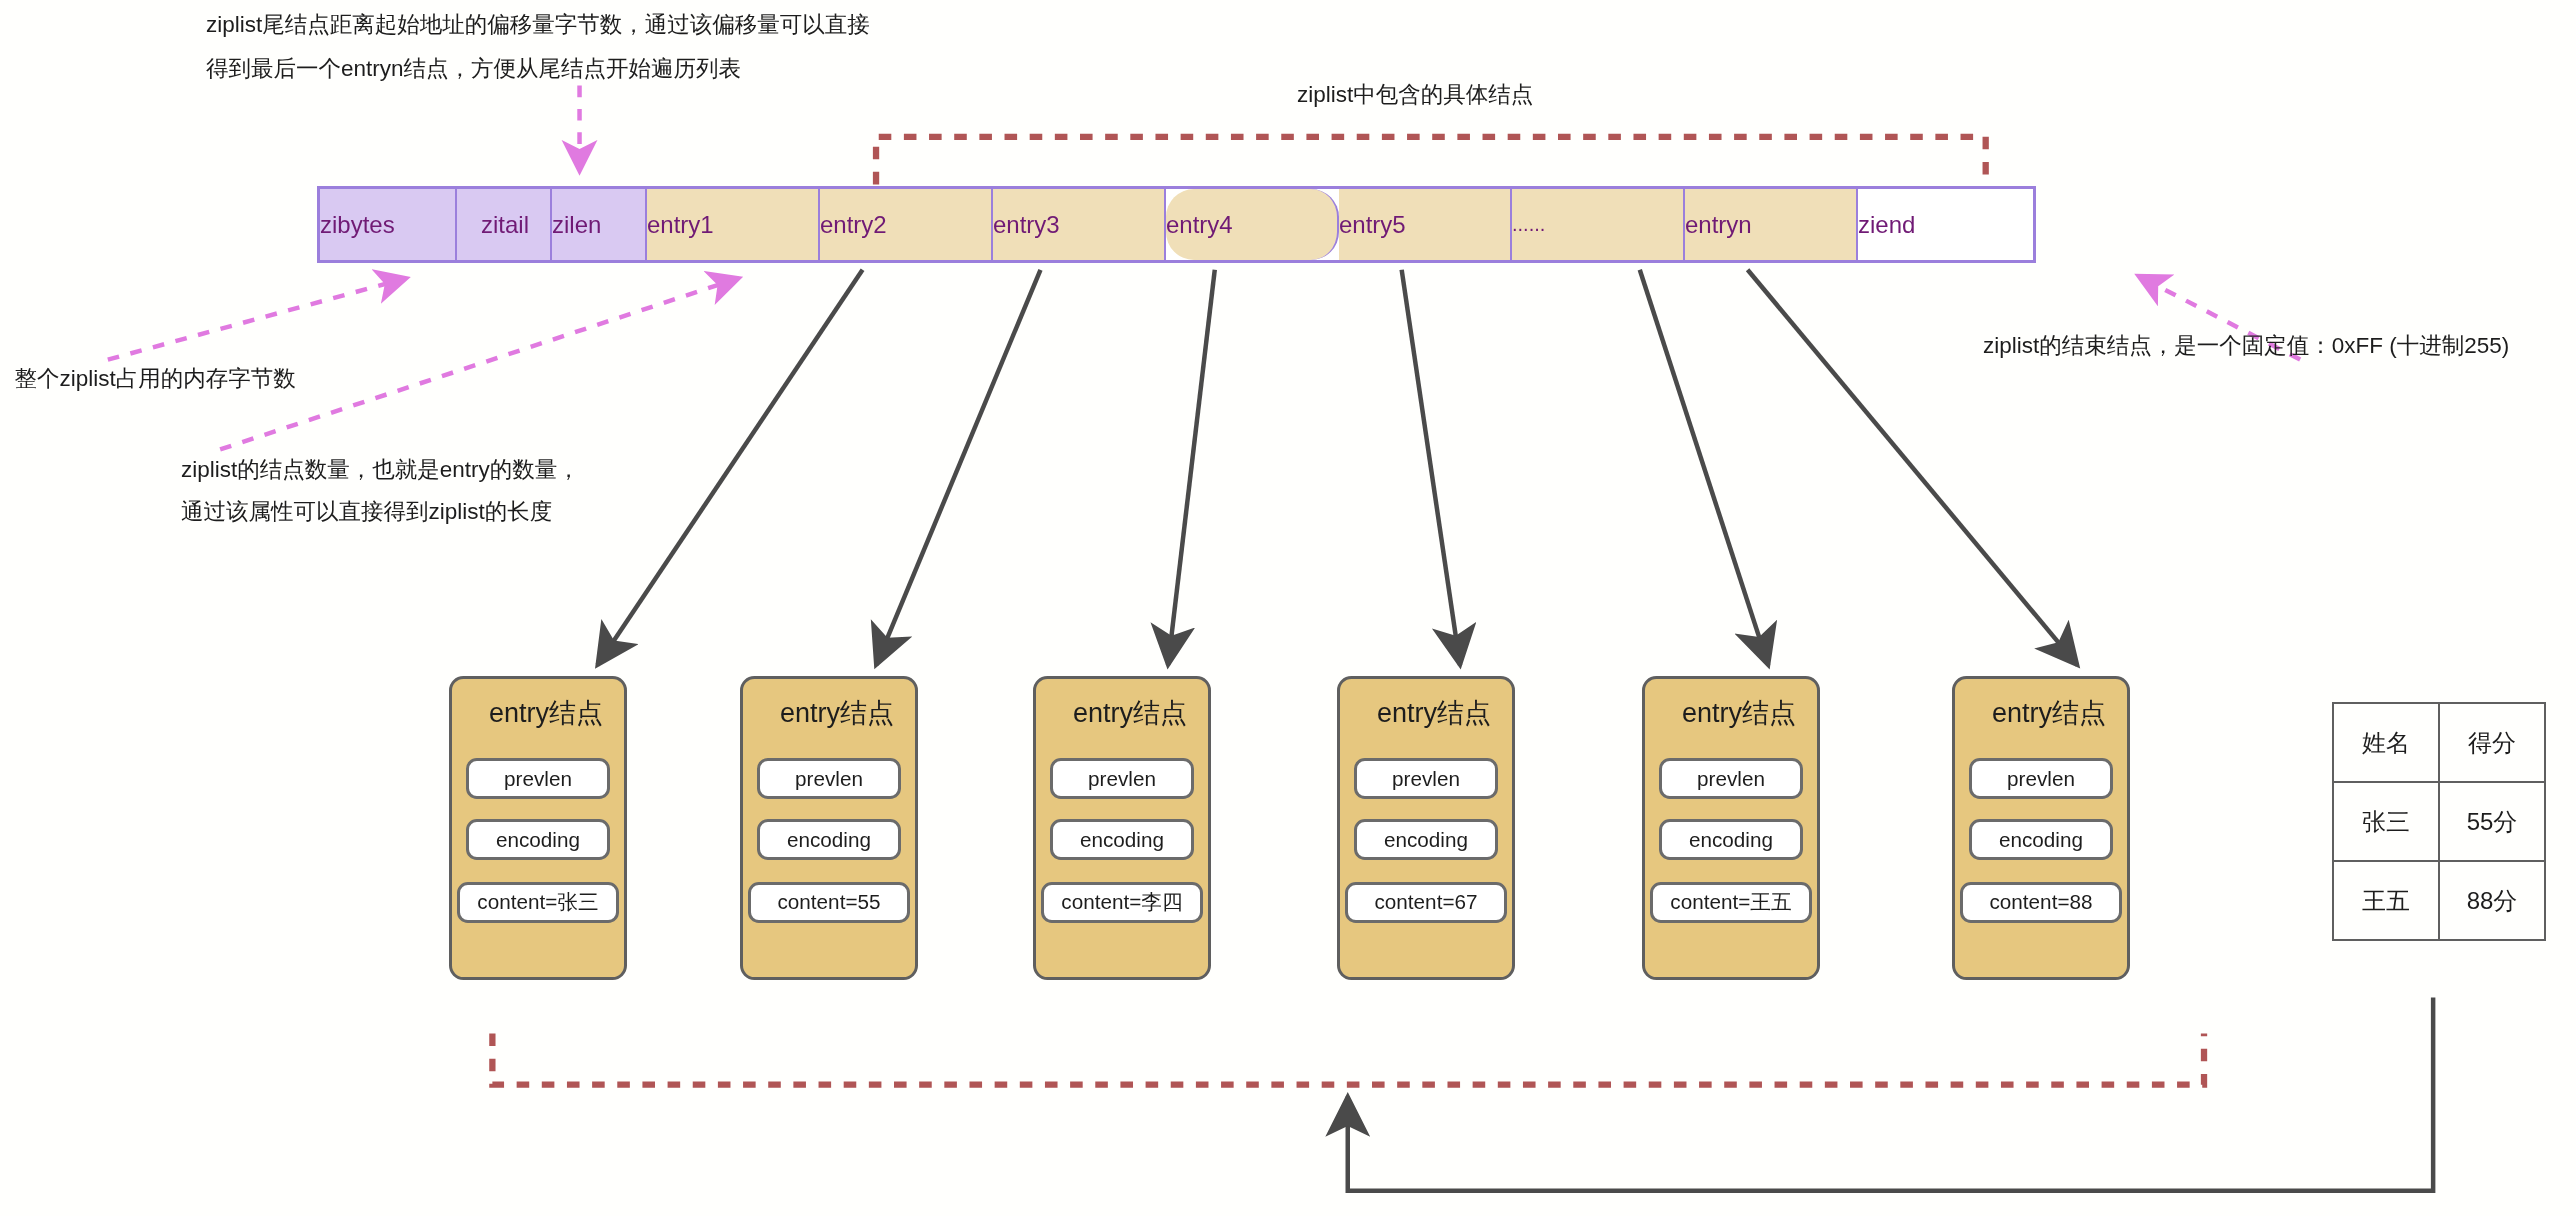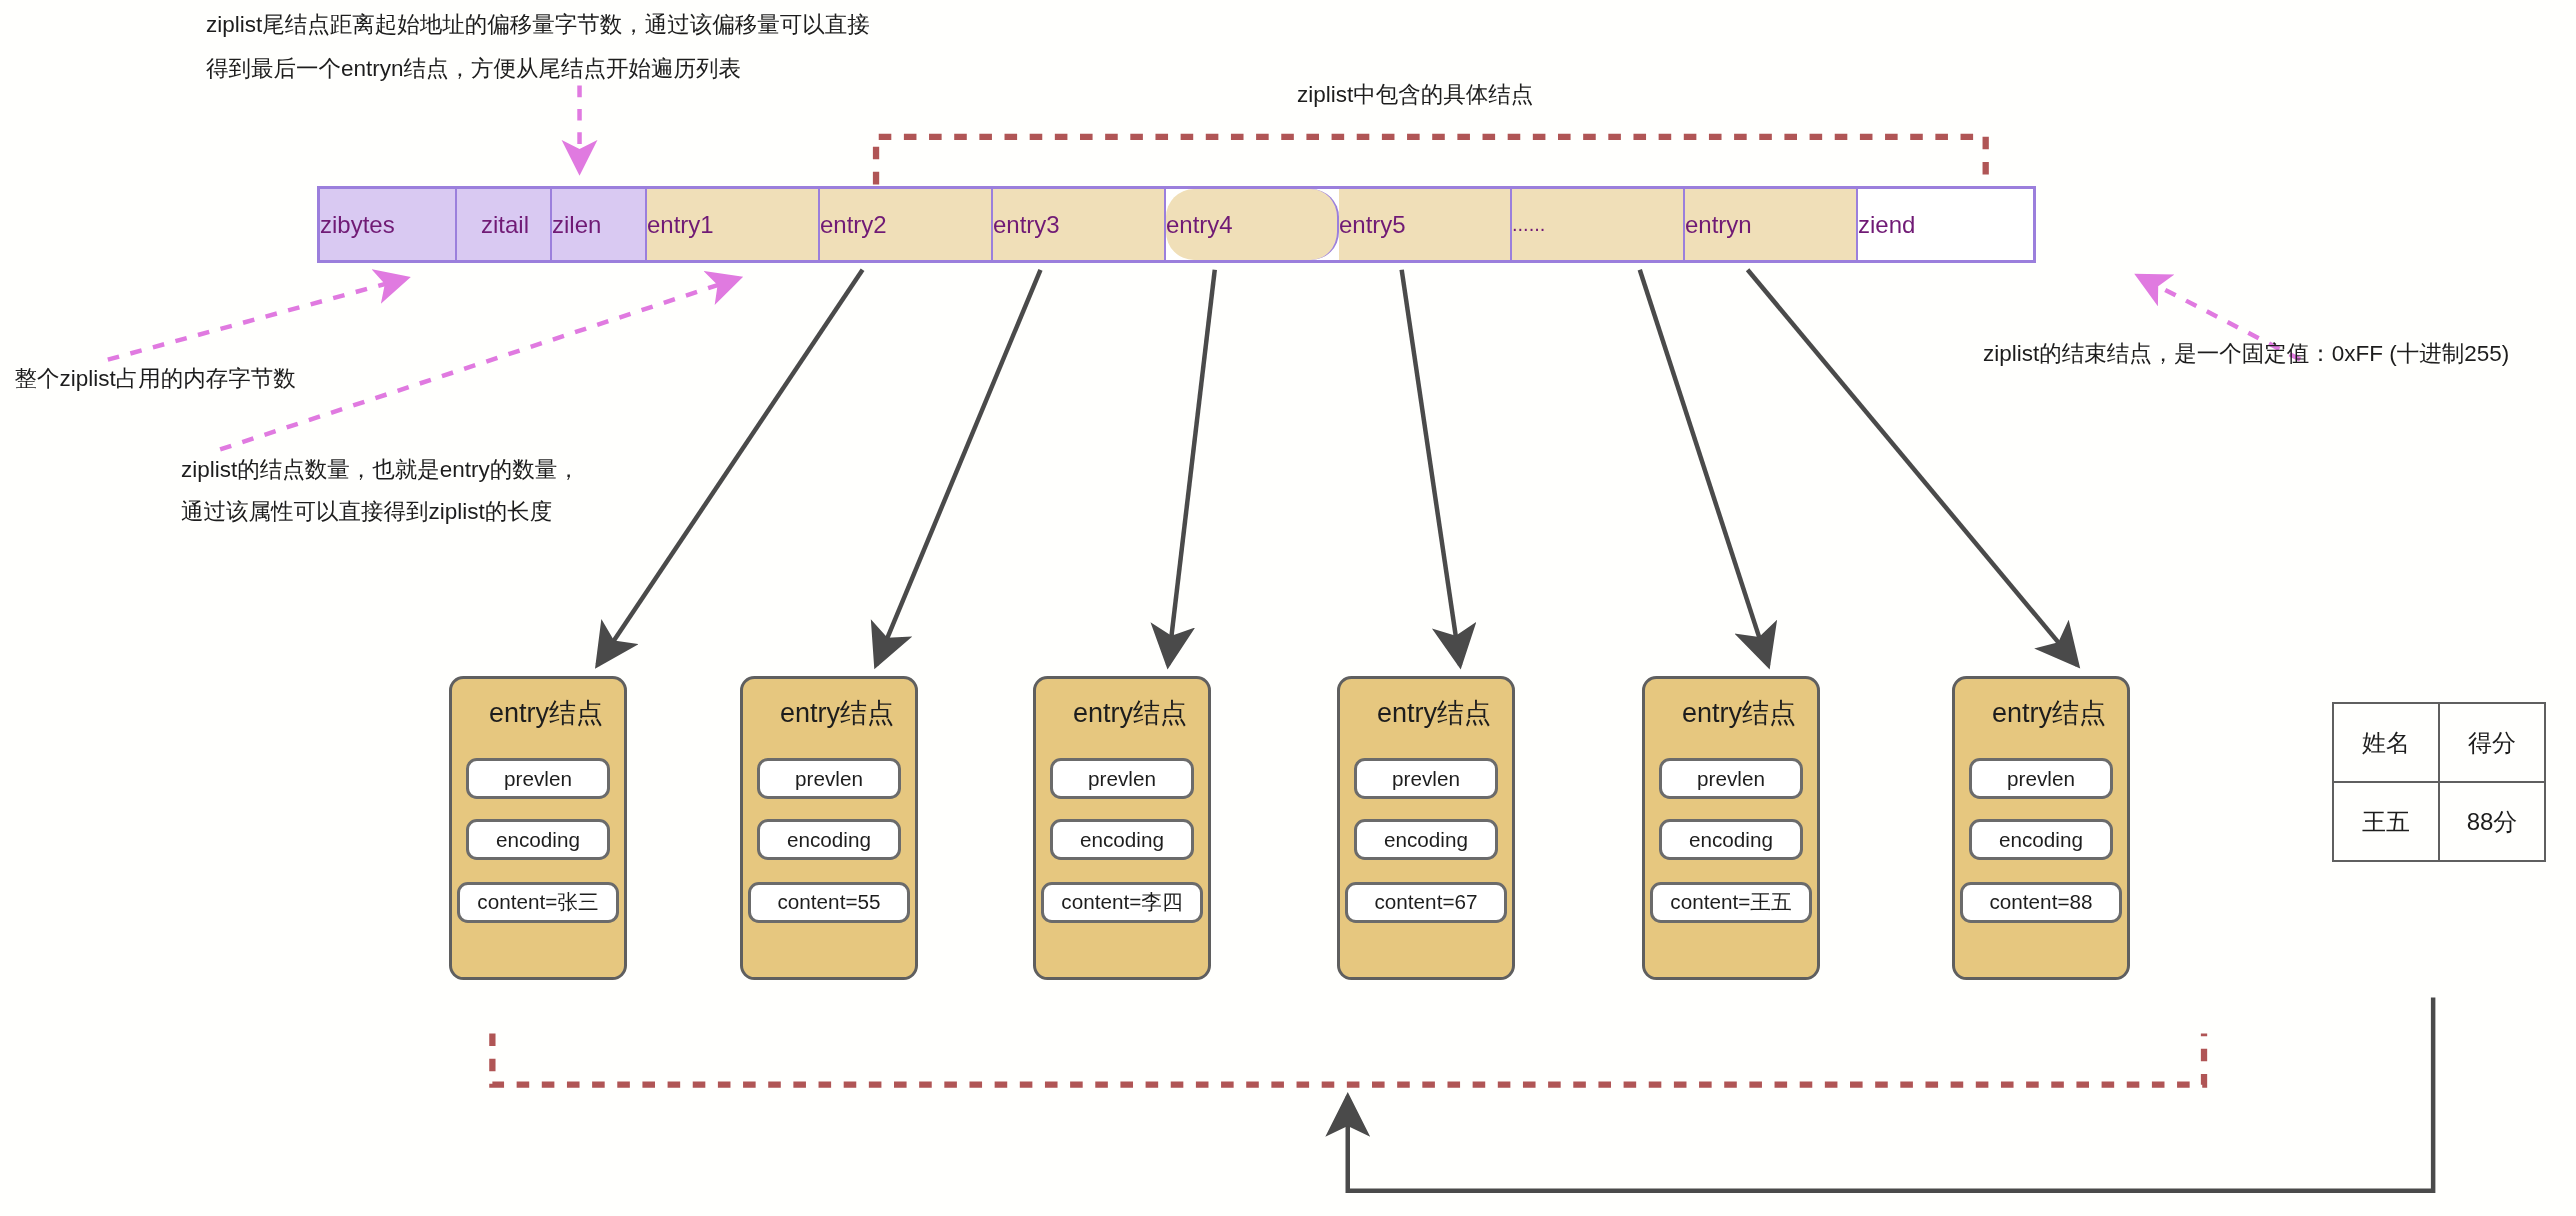--- a/index.html
+++ b/index.html
@@ -119,21 +119,21 @@
 <div class="ann" style="left:206px;top:4.5px;">ziplist尾结点距离起始地址的偏移量字节数，通过该偏移量可以直接</div>
 <div class="ann" style="left:206px;top:49px;">得到最后一个entryn结点，方便从尾结点开始遍历列表</div>
 
 <div class="ann" style="left:1297px;top:75px;">ziplist中包含的具体结点</div>
 
 <div class="ann" style="left:14.4px;top:359px;">整个ziplist占用的内存字节数</div>
 
 <div class="ann" style="left:181px;top:450px;">ziplist的结点数量，也就是entry的数量，</div>
 <div class="ann" style="left:181px;top:492px;">通过该属性可以直接得到ziplist的长度</div>
 
-<div class="ann" style="left:1983px;top:334px;">ziplist的结束结点，是一个固定值：0xFF (十进制255)</div>
+<div class="ann" style="left:1983px;top:326px;">ziplist的结束结点，是一个固定值：0xFF (十进制255)</div>
 
 <div id="ziplist-bar">
   <div class="zcell header" style="width:137px;">
       <span>zibytes</span>
     </div>
   <div class="zcell header" style="width:95px;padding-left:24px;">
       <span>zitail</span>
     </div>
   <div class="zcell header" style="width:95px;">
       <span>zilen</span>
@@ -201,18 +201,22 @@
   <div class="field content">content=88</div>
 </div>
 
 <table id="score-table">
   <tbody>
       <tr>
     <td>姓名</td>
     <td>得分</td>
   </tr>
   <tr>
+    <td>张三</td>
+    <td>55分</td>
+  </tr>
+  <tr>
     <td>王五</td>
     <td>88分</td>
   </tr>
 </tbody>
   </table>
 
 
 </body></html>

